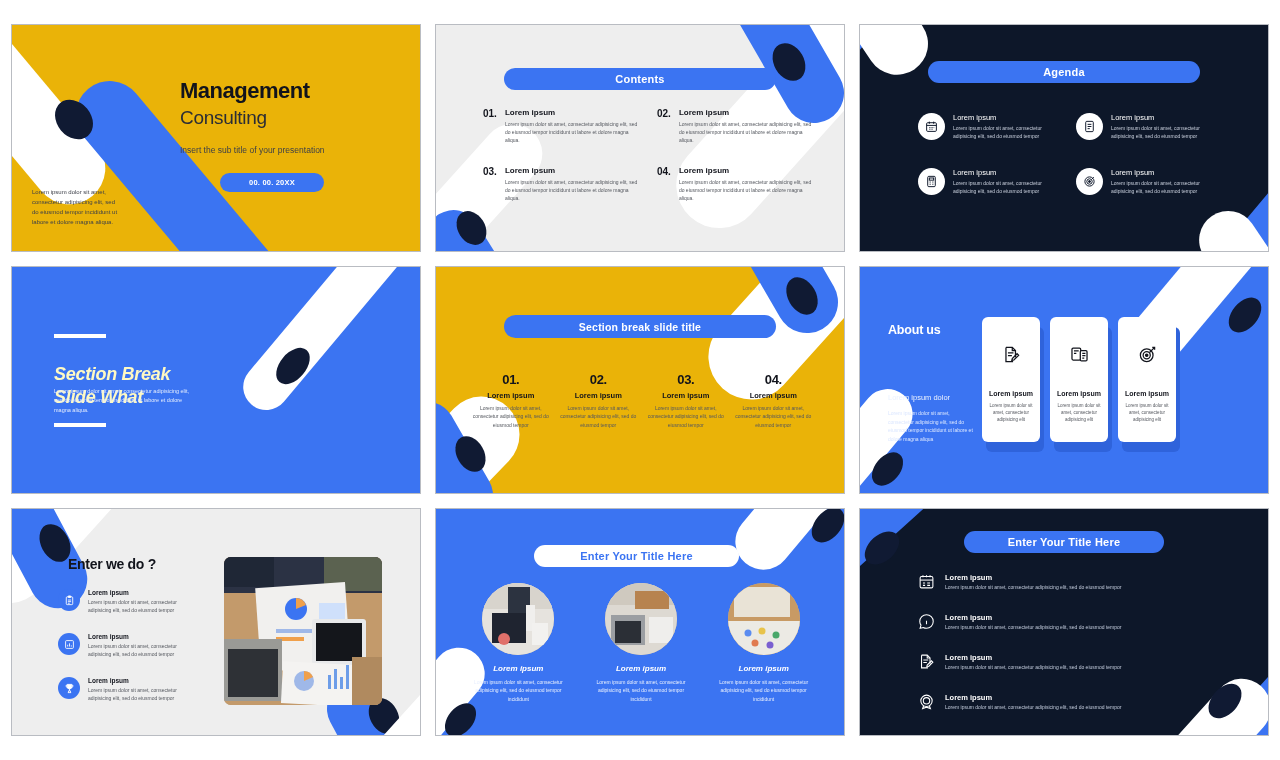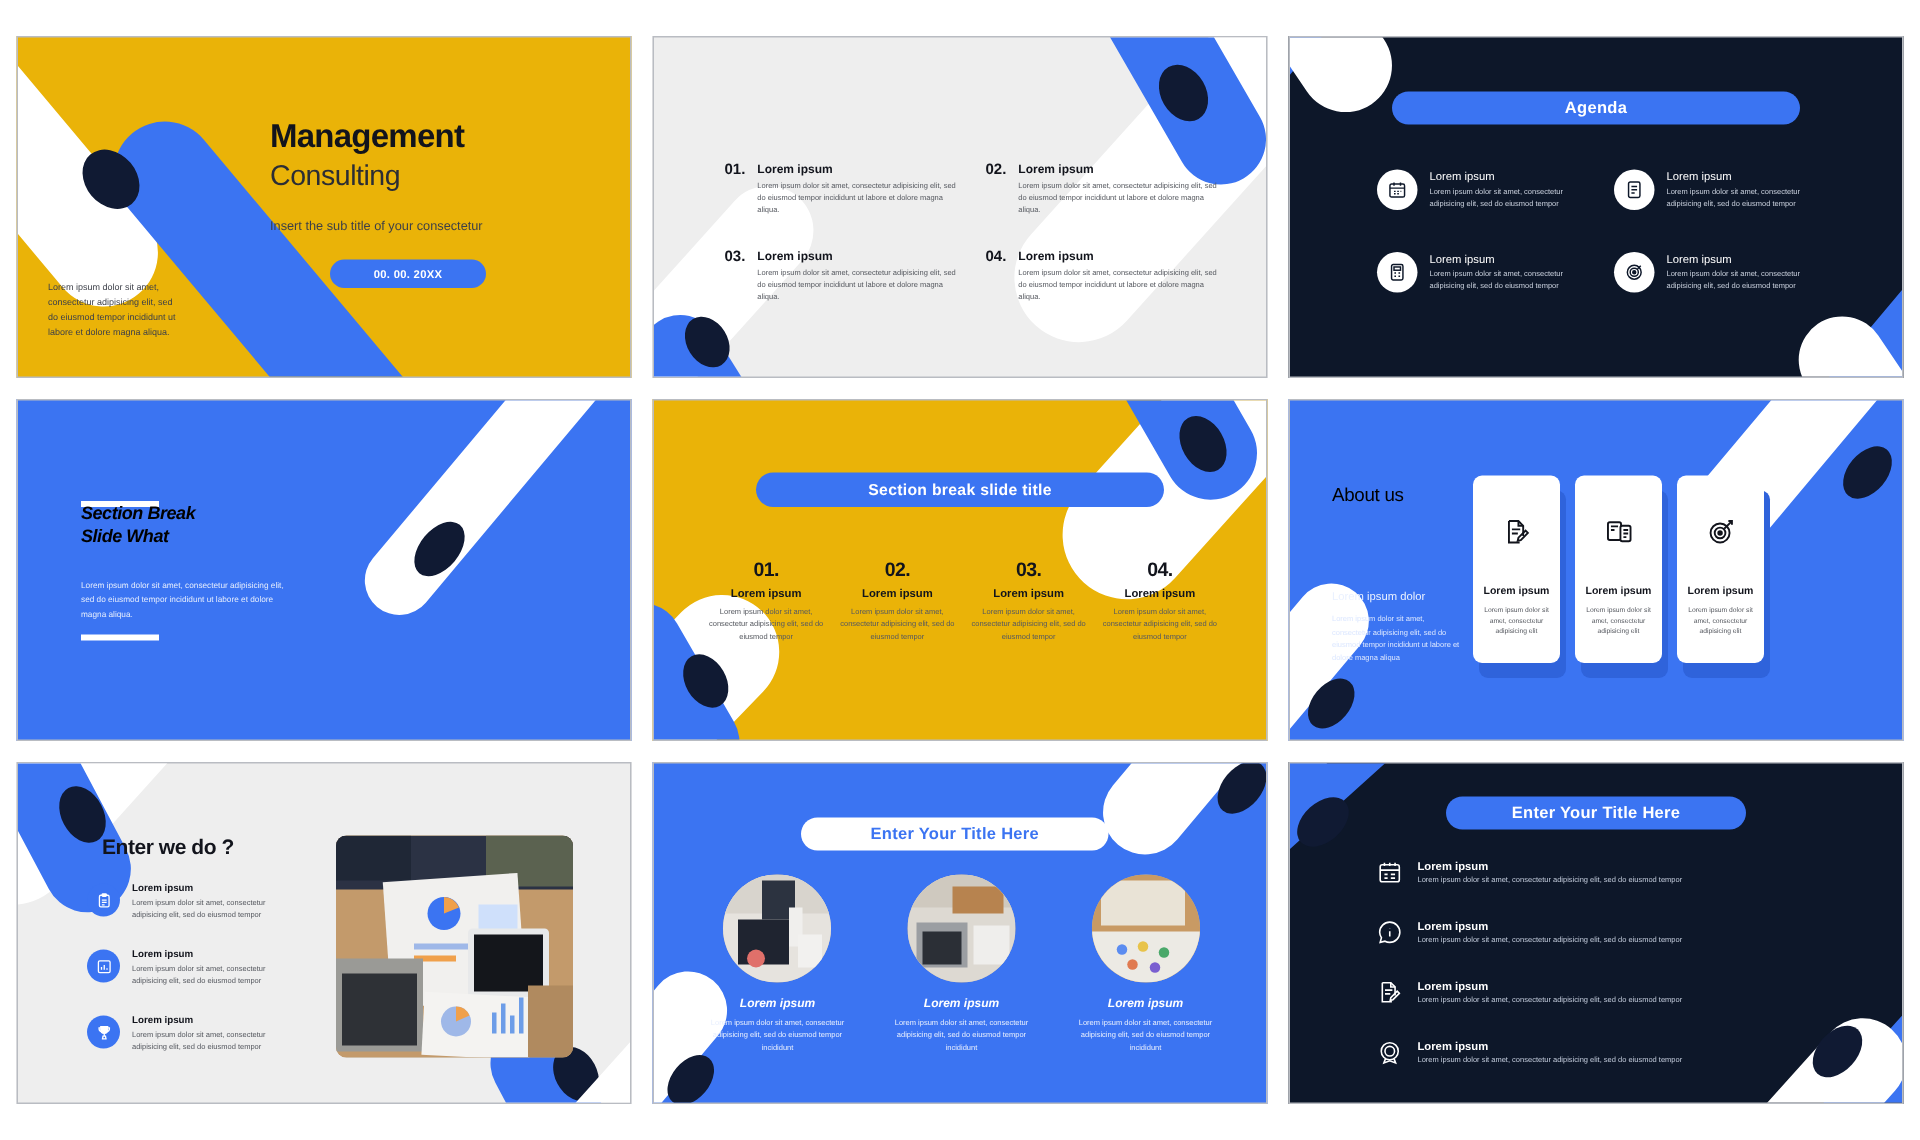--- a/index.html
+++ b/index.html
@@ -72,35 +72,35 @@
              display:grid; grid-template-columns:1fr 1fr; column-gap:16px; row-gap:28px; }
   .s3-item { display:flex; gap:8px; align-items:flex-start; }
   .ic-circle { width:27px; height:27px; border-radius:50%; background:#fff; flex:none;
                display:flex; align-items:center; justify-content:center; }
   .ic-circle svg { width:13px; height:13px; }
   .s3-h { font-size:7.5px; color:#fff; font-weight:400; margin-bottom:2px; }
   .s3-p { font-size:5px; line-height:1.6; color:#c9d0dd; }
 
   
   .s4-bar { position:absolute; background:#fff; height:4px; width:52px; }
-  .s4-title { position:absolute; left:42px; top:68px; font-size:12px; font-weight:800;
-              font-style:italic; color:#000000; line-height:1.25; letter-spacing:-0.3px; }
+  .s4-title { position:absolute; left:42px; top:96px; font-size:18px; font-weight:800;
+              font-style:italic; color:#fef9c3; line-height:1.25; letter-spacing:-0.3px; }
   .s4-p { position:absolute; left:42px; top:120px; width:140px; font-size:5.5px;
           line-height:1.7; color:#e4ecfd; }
 
   
   .s5-pill { left:68px; top:48px; width:272px; height:23px; font-size:10.5px; }
   .s5-grid { position:absolute; left:36px; top:105px; width:340px;
              display:grid; grid-template-columns:repeat(4,1fr); column-gap:10px; text-align:center; }
   .s5-num { font-size:13px; font-weight:800; color:#12141c; margin-bottom:4px; letter-spacing:-.4px;}
   .s5-h { font-size:7.5px; font-weight:800; color:#12141c; margin-bottom:4px; }
   .s5-p { font-size:5px; line-height:1.65; color:#55585f; }
 
   
-  .s6-title { position:absolute; left:28px; top:56px; font-size:12.5px; font-weight:400; color:#000000; letter-spacing:-.2px;}
+  .s6-title { position:absolute; left:28px; top:56px; font-size:12.5px; font-weight:700; color:#ffffff; letter-spacing:-.2px;}
   .s6-lead { position:absolute; left:28px; top:126px; font-size:7.5px; color:#eaf1ff; }
   .s6-p { position:absolute; left:28px; top:142px; width:86px; font-size:5px; line-height:1.7; color:#dce7ff; }
   .s6-cards { position:absolute; left:122px; top:50px; display:flex; gap:10px; }
   .s6-card { position:relative; width:58px; height:125px; }
   .s6-shadow { position:absolute; left:4px; top:10px; width:58px; height:125px;
                background:#2f63db; border-radius:6px; }
   .s6-face { position:absolute; inset:0; background:#fff; border-radius:6px;
              display:flex; flex-direction:column; align-items:center; padding-top:28px; }
   .s6-face svg { width:19px; height:19px; }
   .s6-h { font-size:7px; font-weight:800; color:#12141c; margin-top:22px; }
@@ -144,34 +144,35 @@
 <div class="deck">
 
   <div class="slide" style="background:#eab308">
     <div class="clip">
       <div class="ribbon white" style="width:72px;height:300px;left:-52px;top:-94px;transform:rotate(-40deg);transform-origin:50% 50%;"></div>
       <div class="ribbon blue" style="width:68px;height:330px;left:42px;top:64px;transform:rotate(-40deg);transform-origin:50% 0%;"></div>
       <div class="navy-ell" style="width:34px;height:43px;left:45px;top:73px;transform:rotate(-40deg);"></div>
     </div>
     <div class="s1-title">Management</div>
     <div class="s1-sub">Consulting</div>
-    <div class="s1-tag">Insert the sub title of your consectetur</div>
+    <div class="s1-tag">Insert the sub title of your presentation</div>
     <div class="pill pill-blue s1-date">00. 00. 20XX</div>
     <div class="s1-body">Lorem ipsum dolor sit amet, consectetur adipisicing elit, sed do eiusmod tempor incididunt ut labore et dolore magna aliqua.</div>
   </div>
 
   <div class="slide" style="background:#eeeeee">
     <div class="clip">
       <div class="ribbon white" style="width:86px;height:420px;left:352px;top:-174px;transform:rotate(42deg);"></div>
       <div class="ribbon blue" style="width:60px;height:180px;left:318px;top:-74px;transform:rotate(-30deg);"></div>
       <div class="navy-ell" style="width:30px;height:40px;left:338px;top:17px;transform:rotate(-30deg);"></div>
       <div class="ribbon white" style="width:60px;height:300px;left:-34px;top:68px;transform:rotate(42deg);"></div>
       <div class="ribbon blue" style="width:54px;height:120px;left:8px;top:180px;transform:rotate(-32deg);"></div>
       <div class="navy-ell" style="width:27px;height:36px;left:22px;top:185px;transform:rotate(-32deg);"></div>
     </div>
+    <div class="pill pill-blue s2-pill">Contents</div>
     <div class="s2-grid">
       <div class="s2-item">
         <div class="s2-num">01.</div>
         <div>
           <div class="s2-h">Lorem ipsum</div>
           <div class="s2-p">Lorem ipsum dolor sit amet, consectetur adipisicing elit, sed do eiusmod tempor incididunt ut labore et dolore magna aliqua.</div>
         </div>
       </div>
       <div class="s2-item">
         <div class="s2-num">02.</div>

